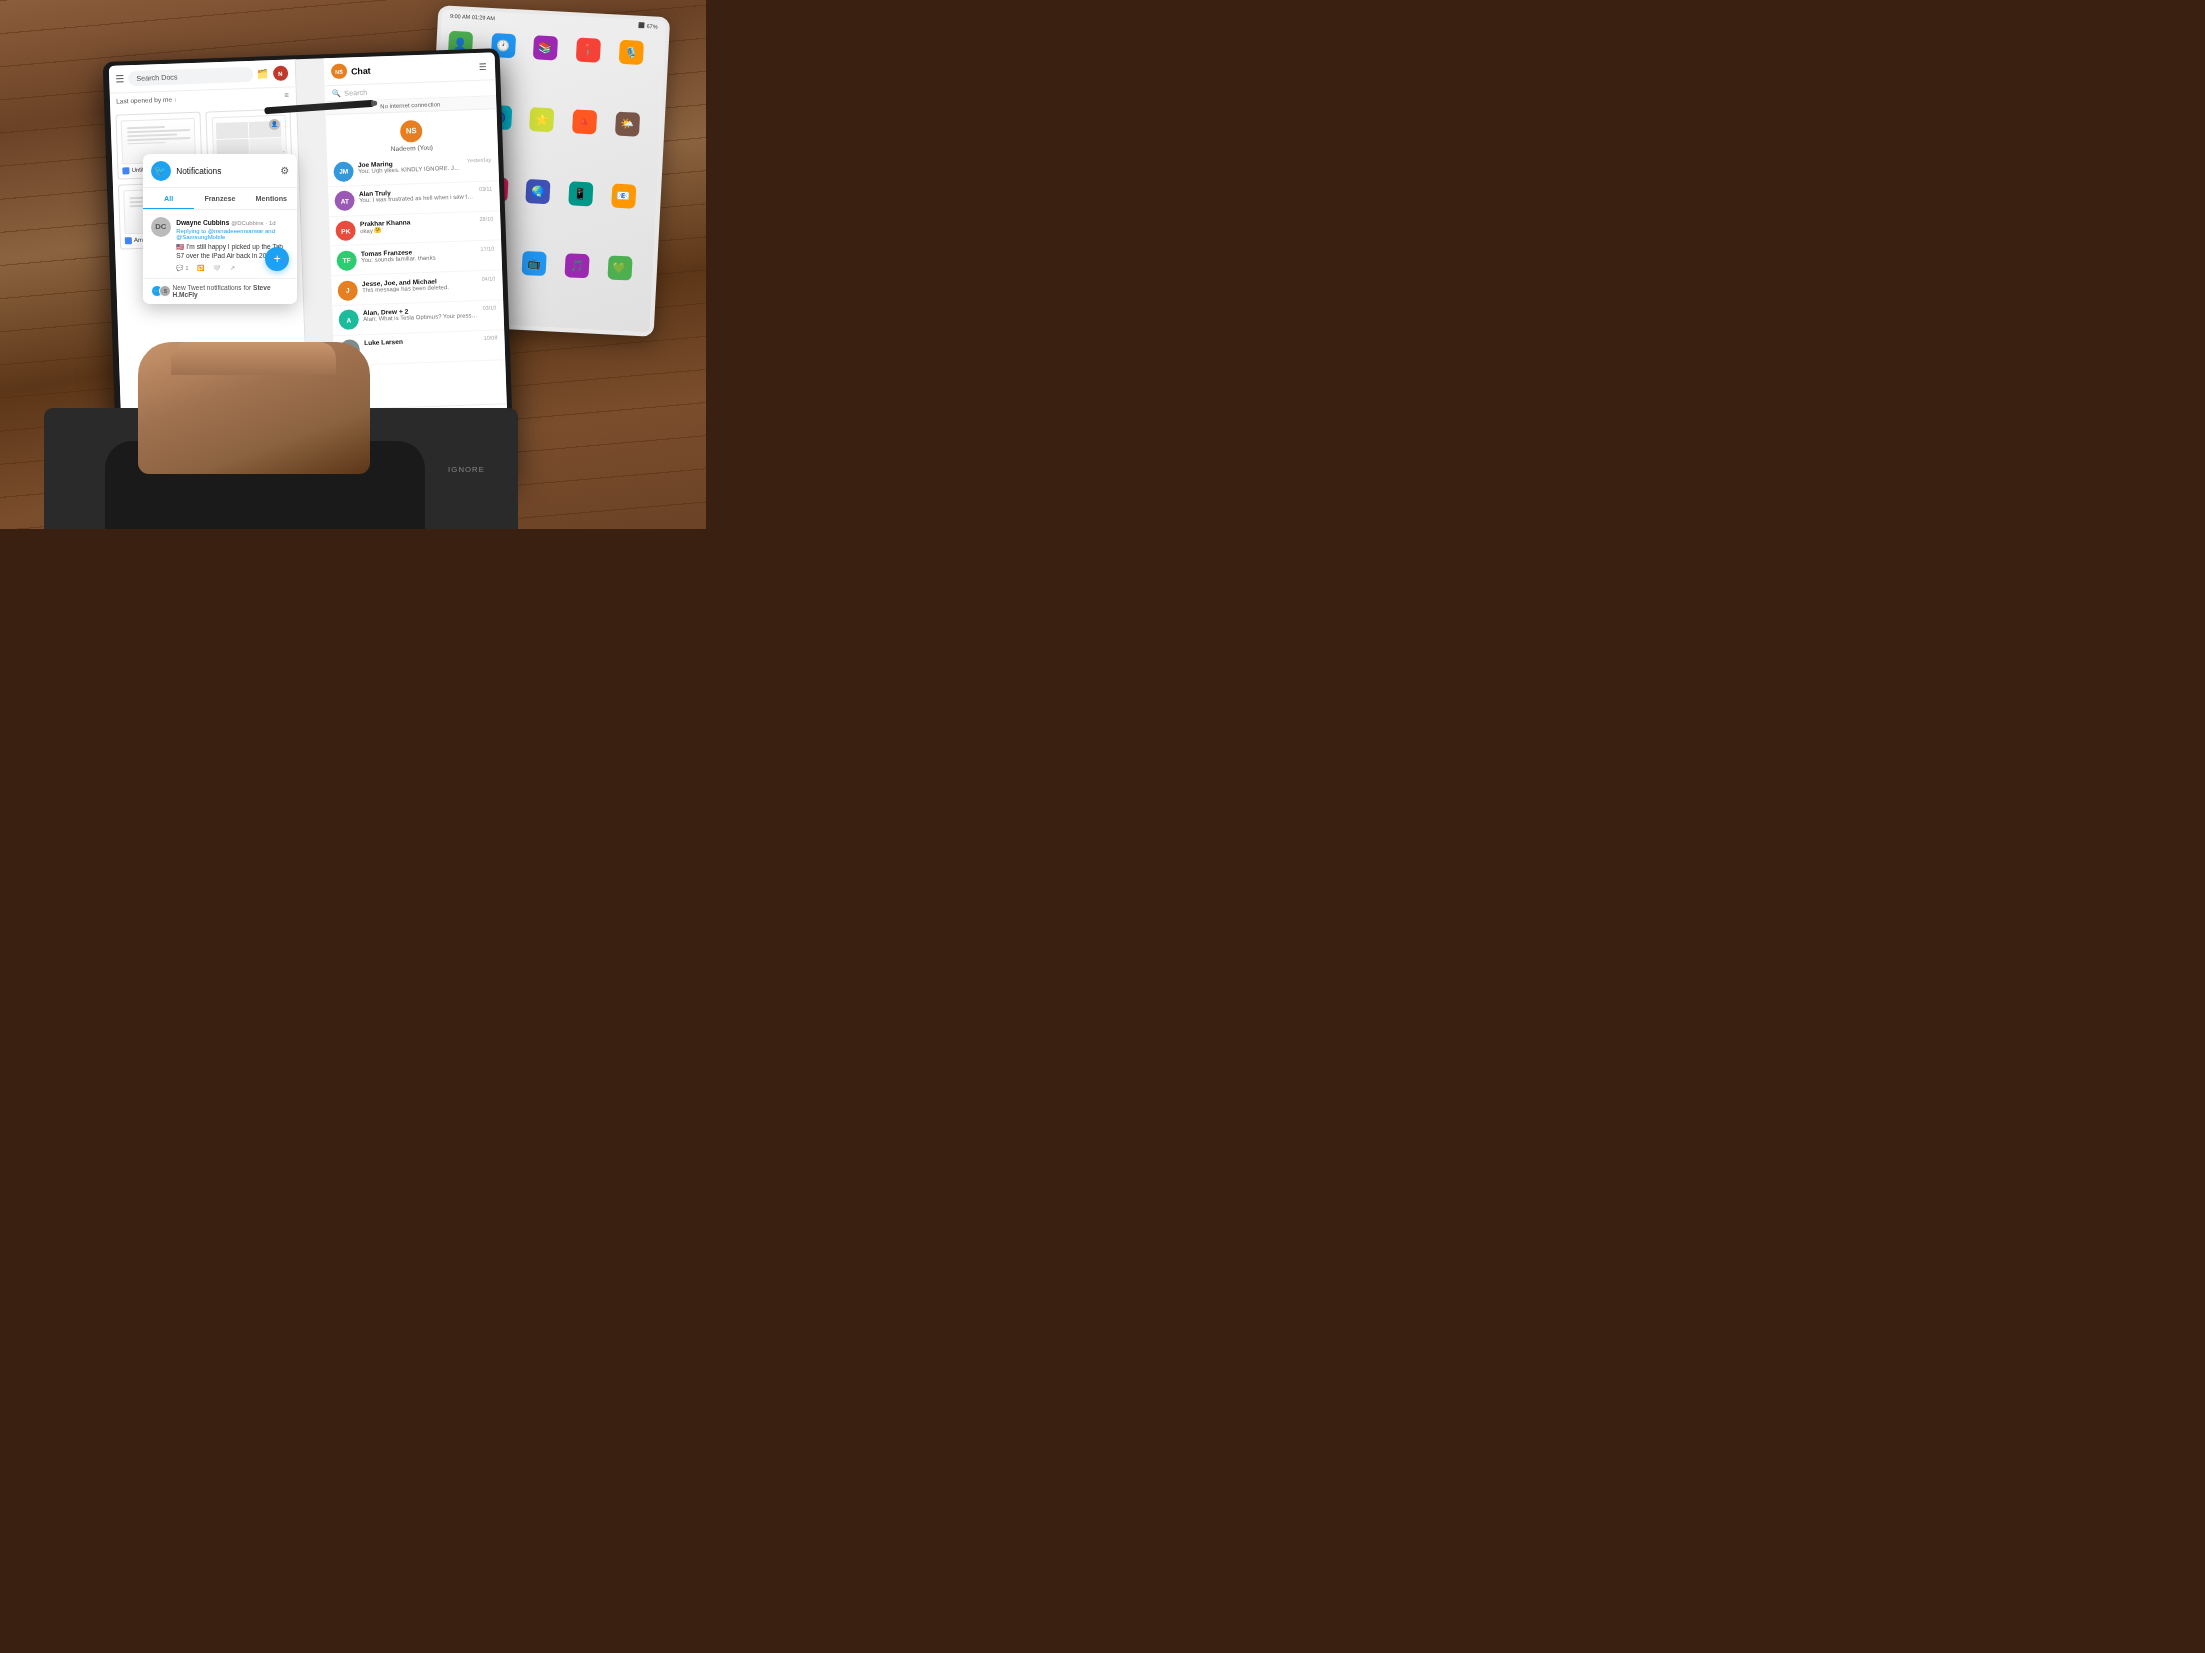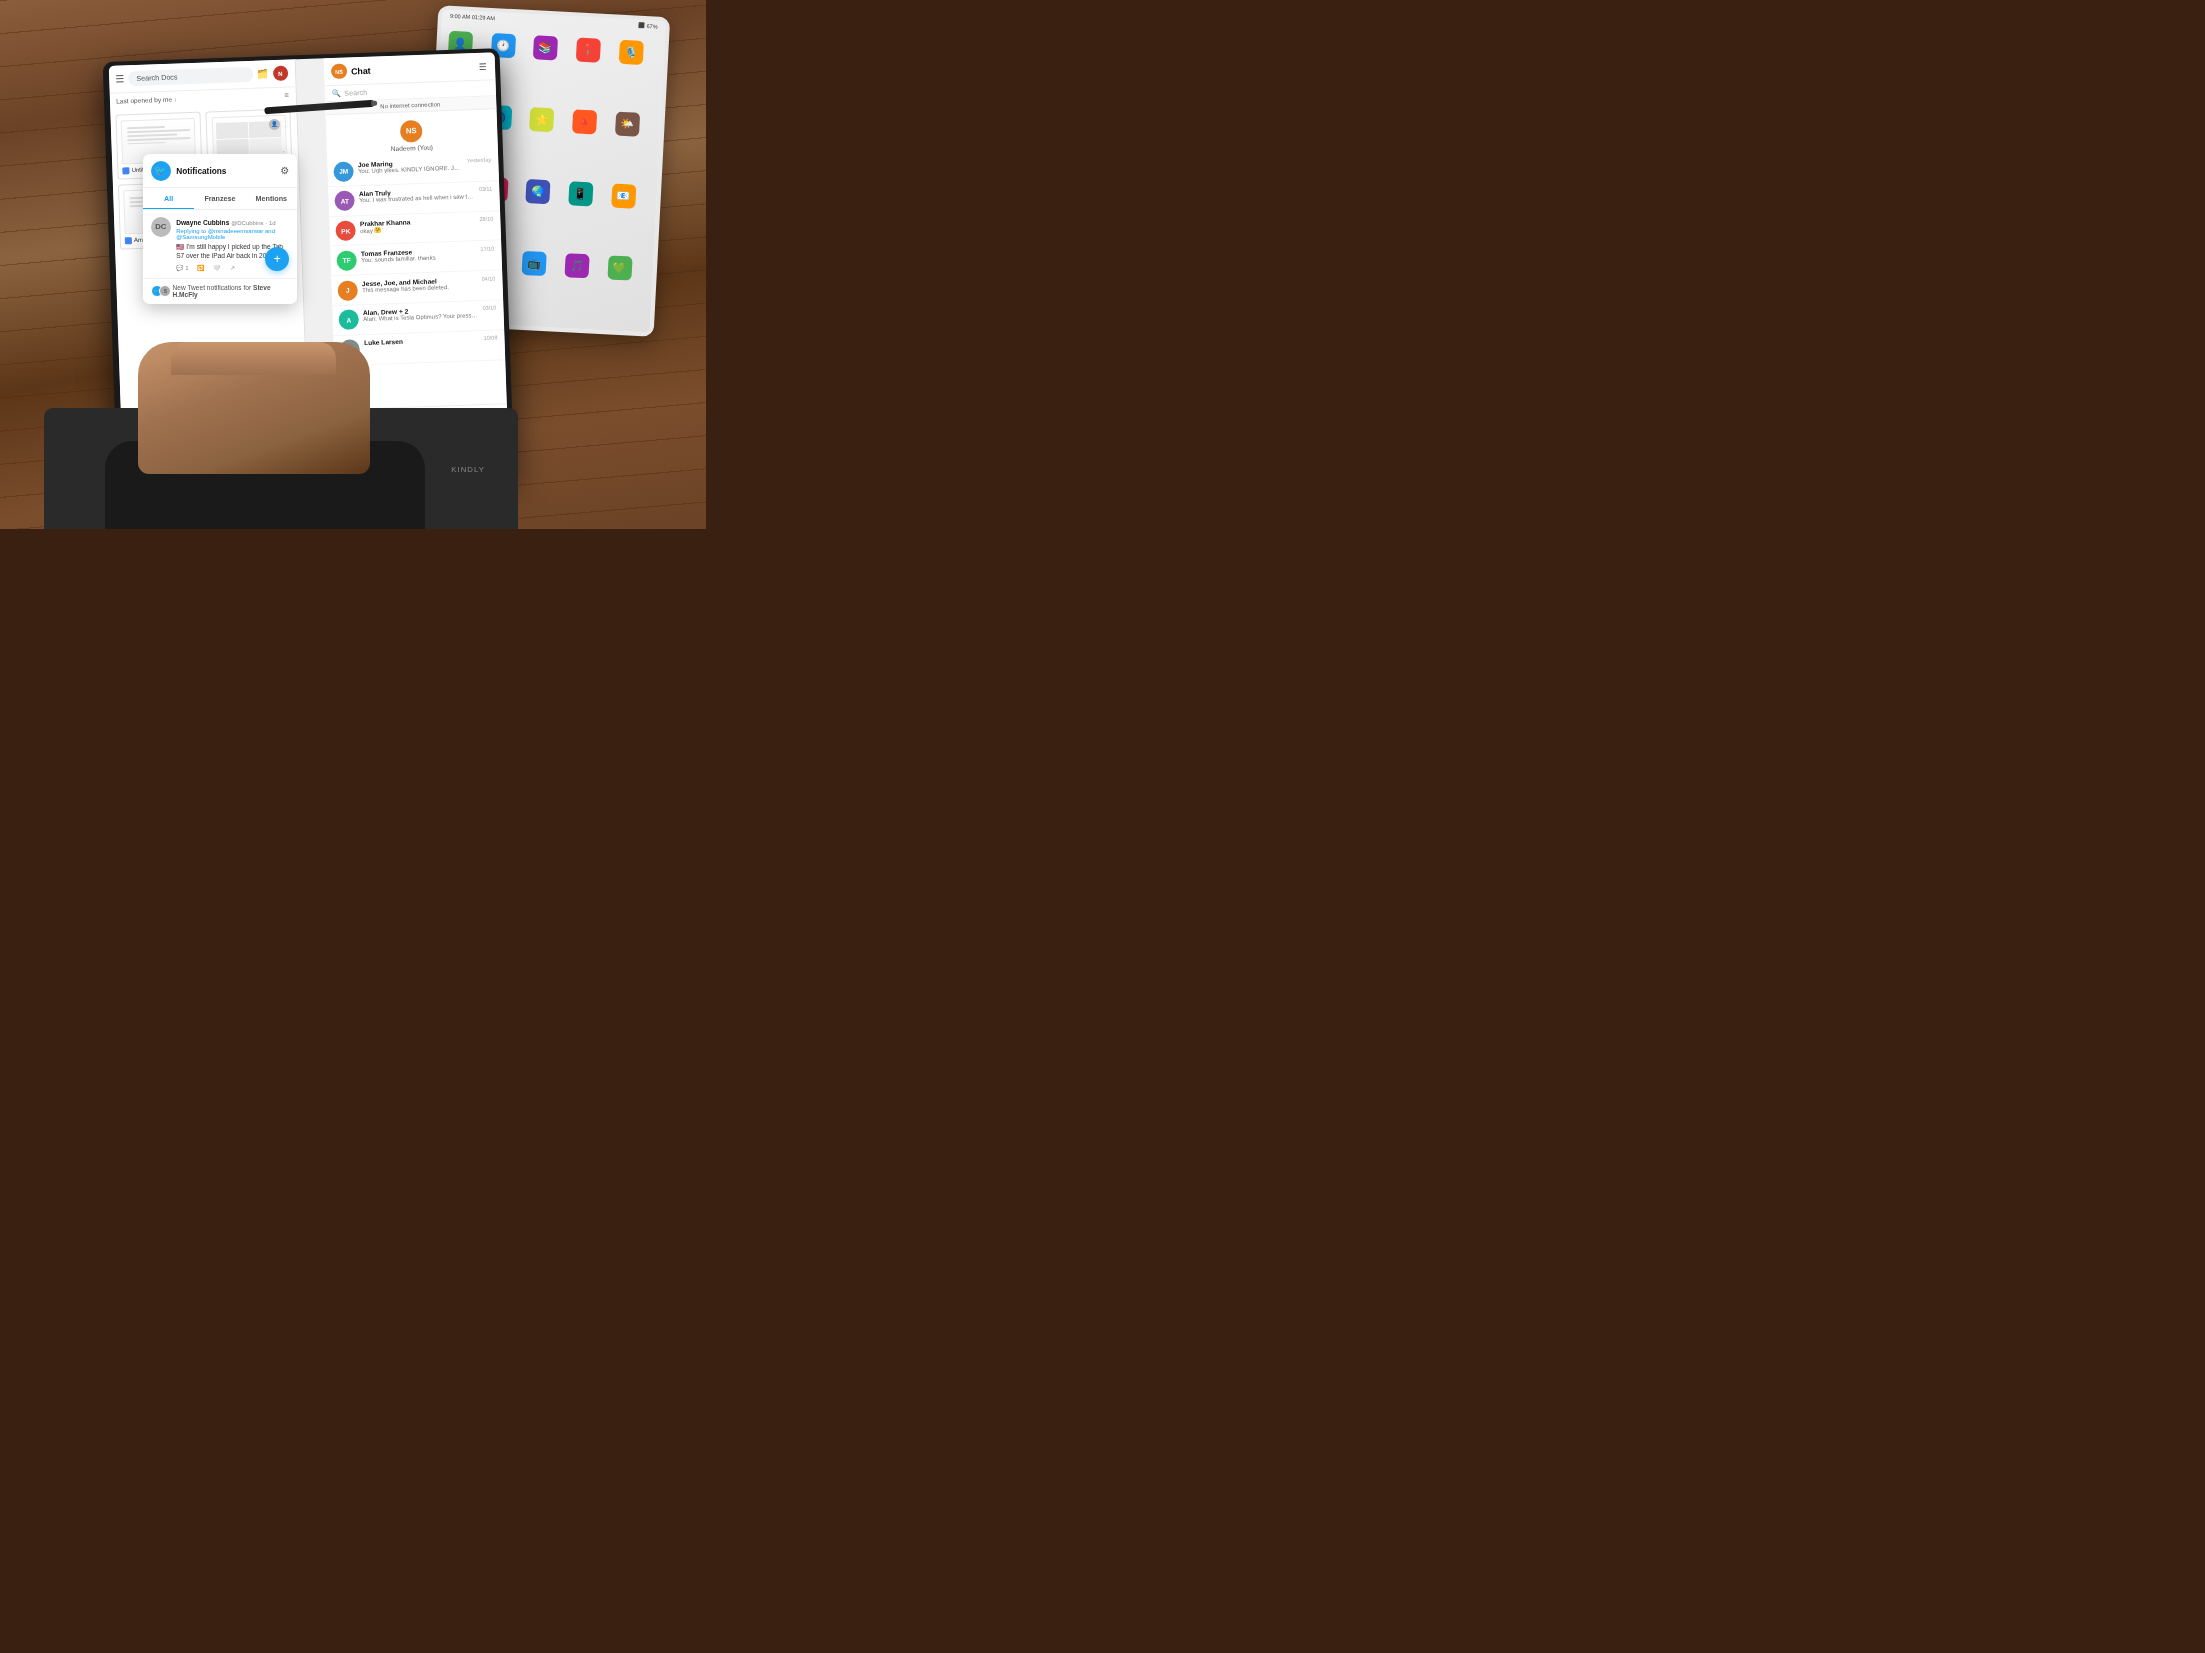--- a/index.html
+++ b/index.html
@@ -444,21 +444,21 @@
       background: #1DA1F2;
       display: flex;
       align-items: center;
       justify-content: center;
       color: white;
       font-size: 10px;
     }
 
     .notif-title {
       font-size: 8.3px;
-      font-weight: 700;
+      font-weight: 400;
       color: #111;
     }
 
     .notif-gear {
       font-size: 10px;
       color: #555;
     }
 
     .notif-tabs {
       display: flex;
@@ -779,21 +779,21 @@
 
 <div class="samsung-keyboard">
   <div style="display:flex;gap:3.3px;margin-bottom:2.2px;">
     <div class="kb-key">Ctrl</div>
     <div class="kb-key">Fn</div>
     <div class="kb-key wide">Cmd</div>
     <div class="kb-key wide">Alt</div>
     <div style="flex:1;max-width:110px;height:15.4px;background:#3a3a3a;border-radius:2.2px;"></div>
     <div class="kb-key wide">Alt</div>
   </div>
-  <div class="samsung-logo-kb">KINDLY</div>
+  <div class="samsung-logo-kb">IGNORE</div>
 
   <div style="position:absolute;bottom:5.5px;left:50%;transform:translateX(-50%);width:55px;height:4.4px;background:#333;border-radius:2.2px;display:flex;align-items:center;justify-content:center;gap:3.3px;">
     <div style="width:3.3px;height:3.3px;border-radius:50%;background:#555;"></div>
     <div style="width:3.3px;height:3.3px;border-radius:50%;background:#444;"></div>
     <div style="width:3.3px;height:3.3px;border-radius:50%;background:#555;"></div>
   </div>
 </div>
 
 <div class="samsung-tablet">
 

